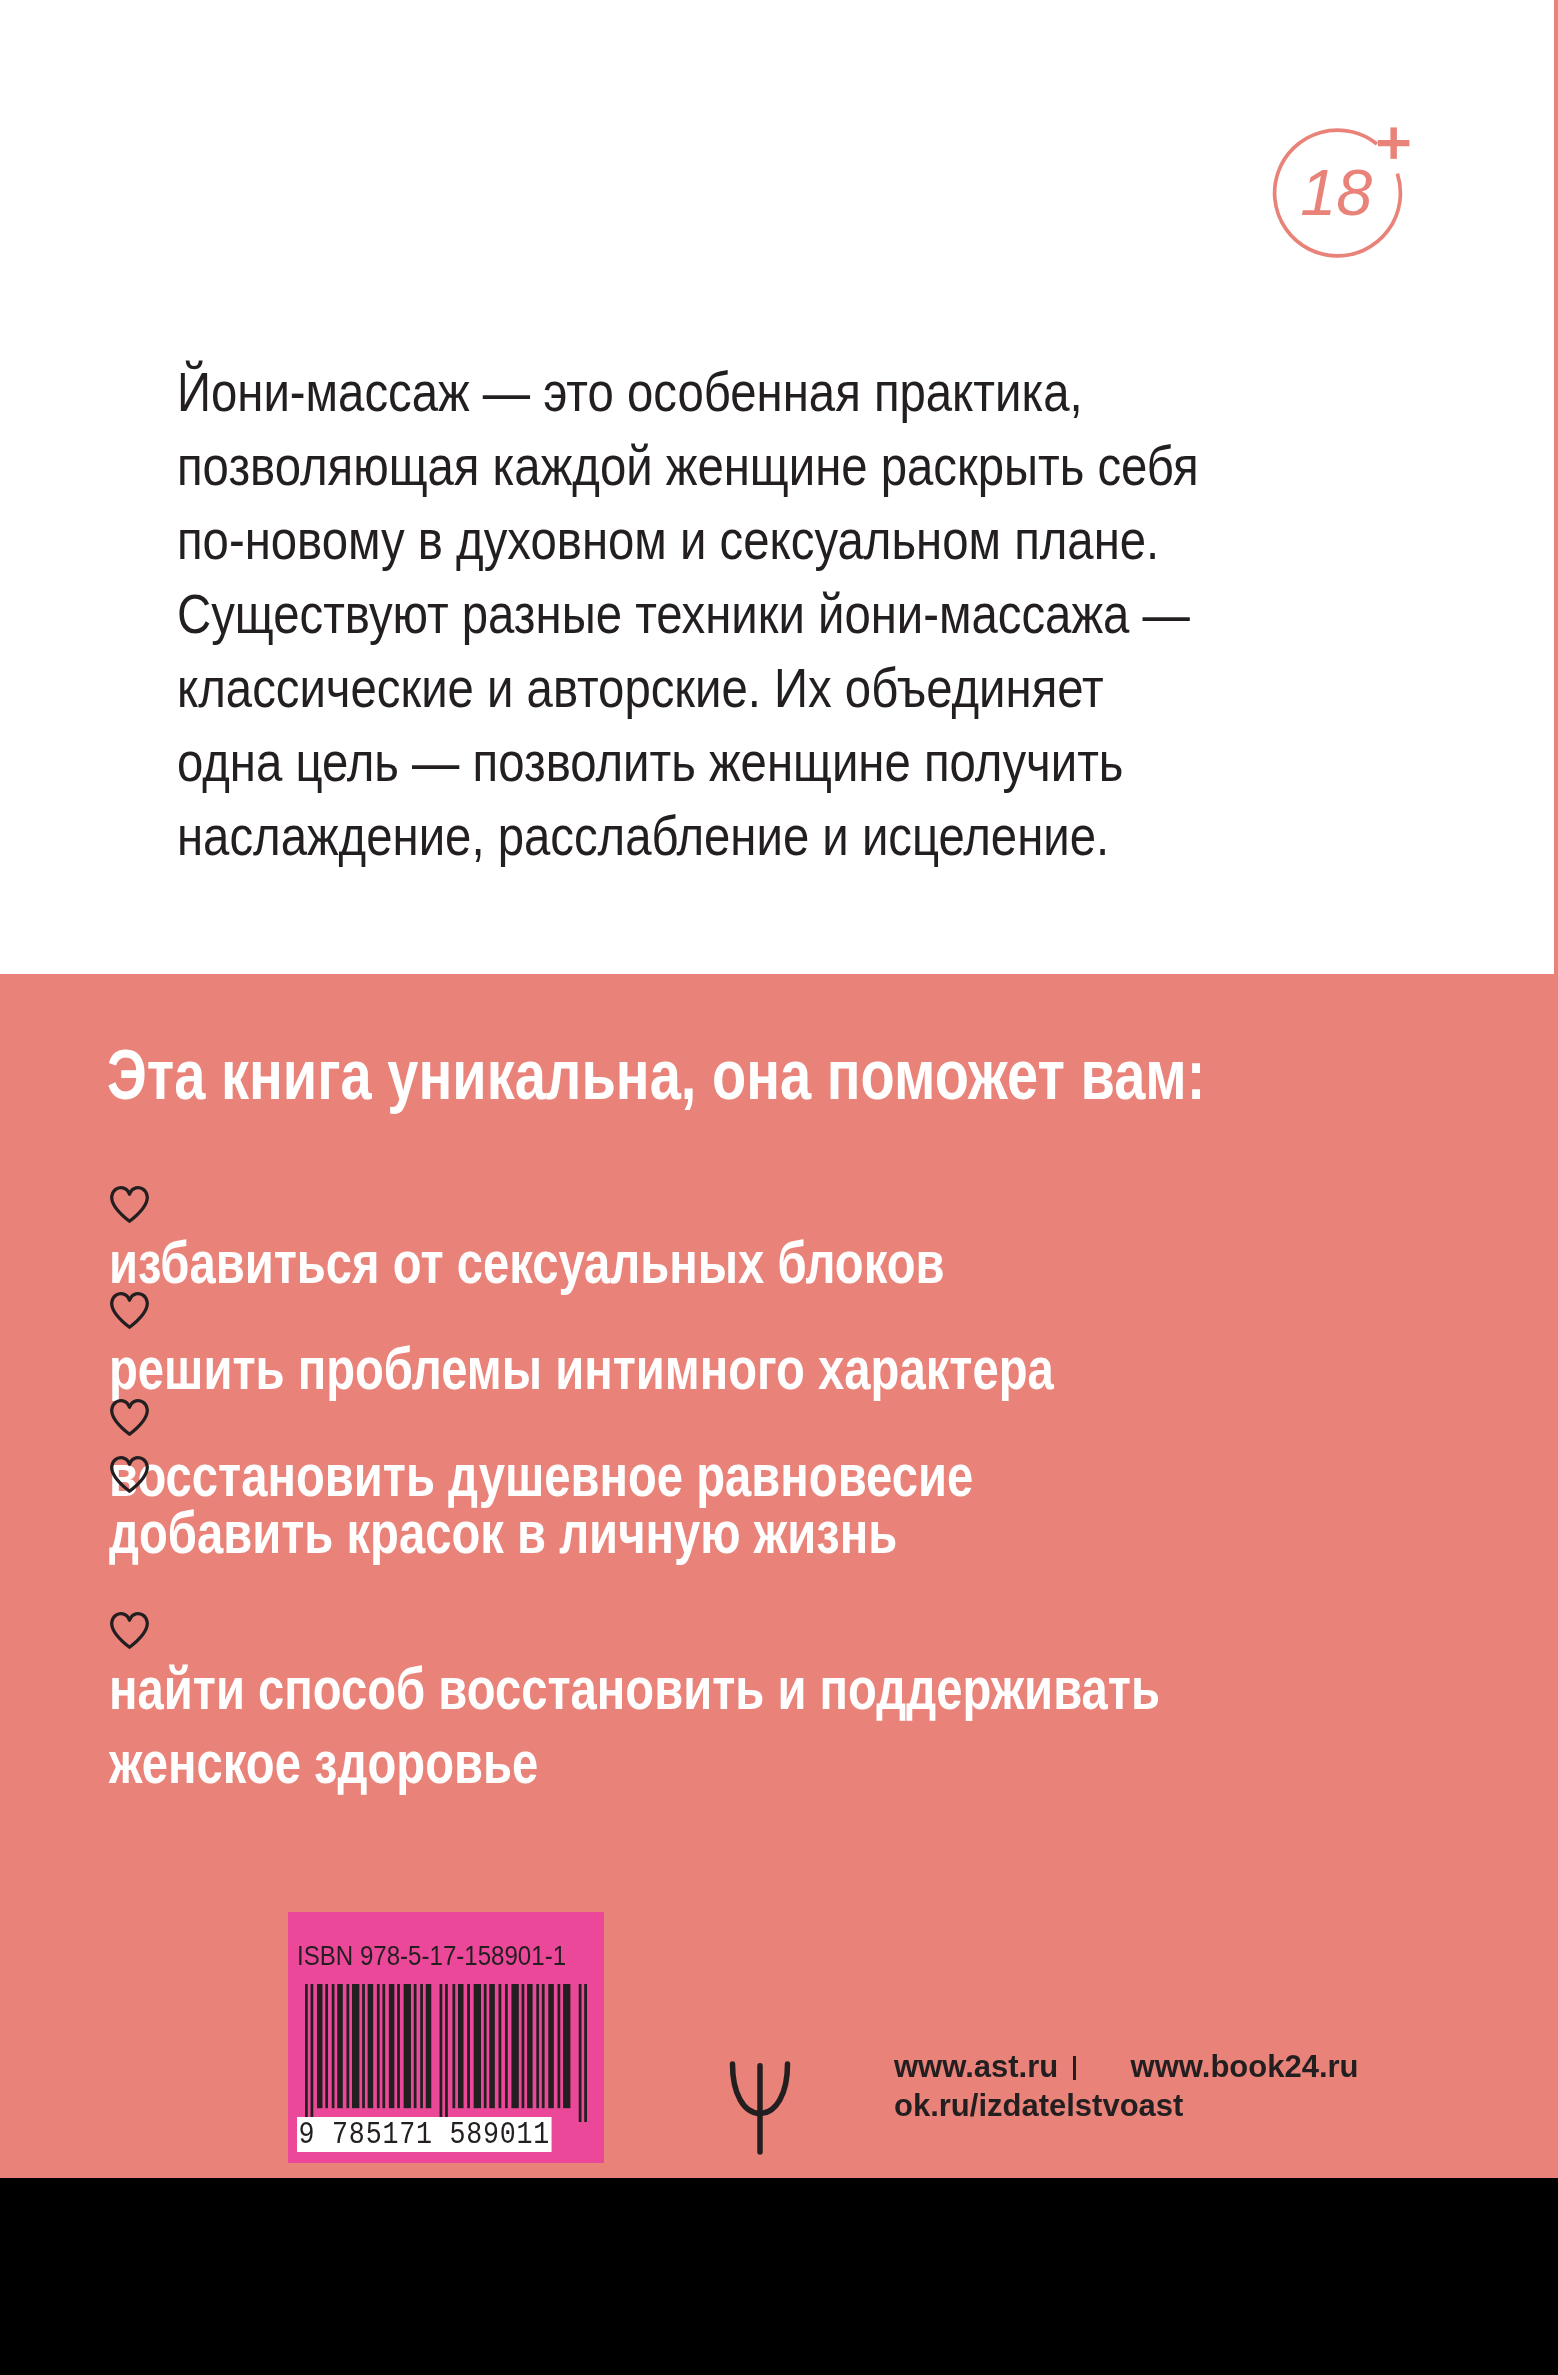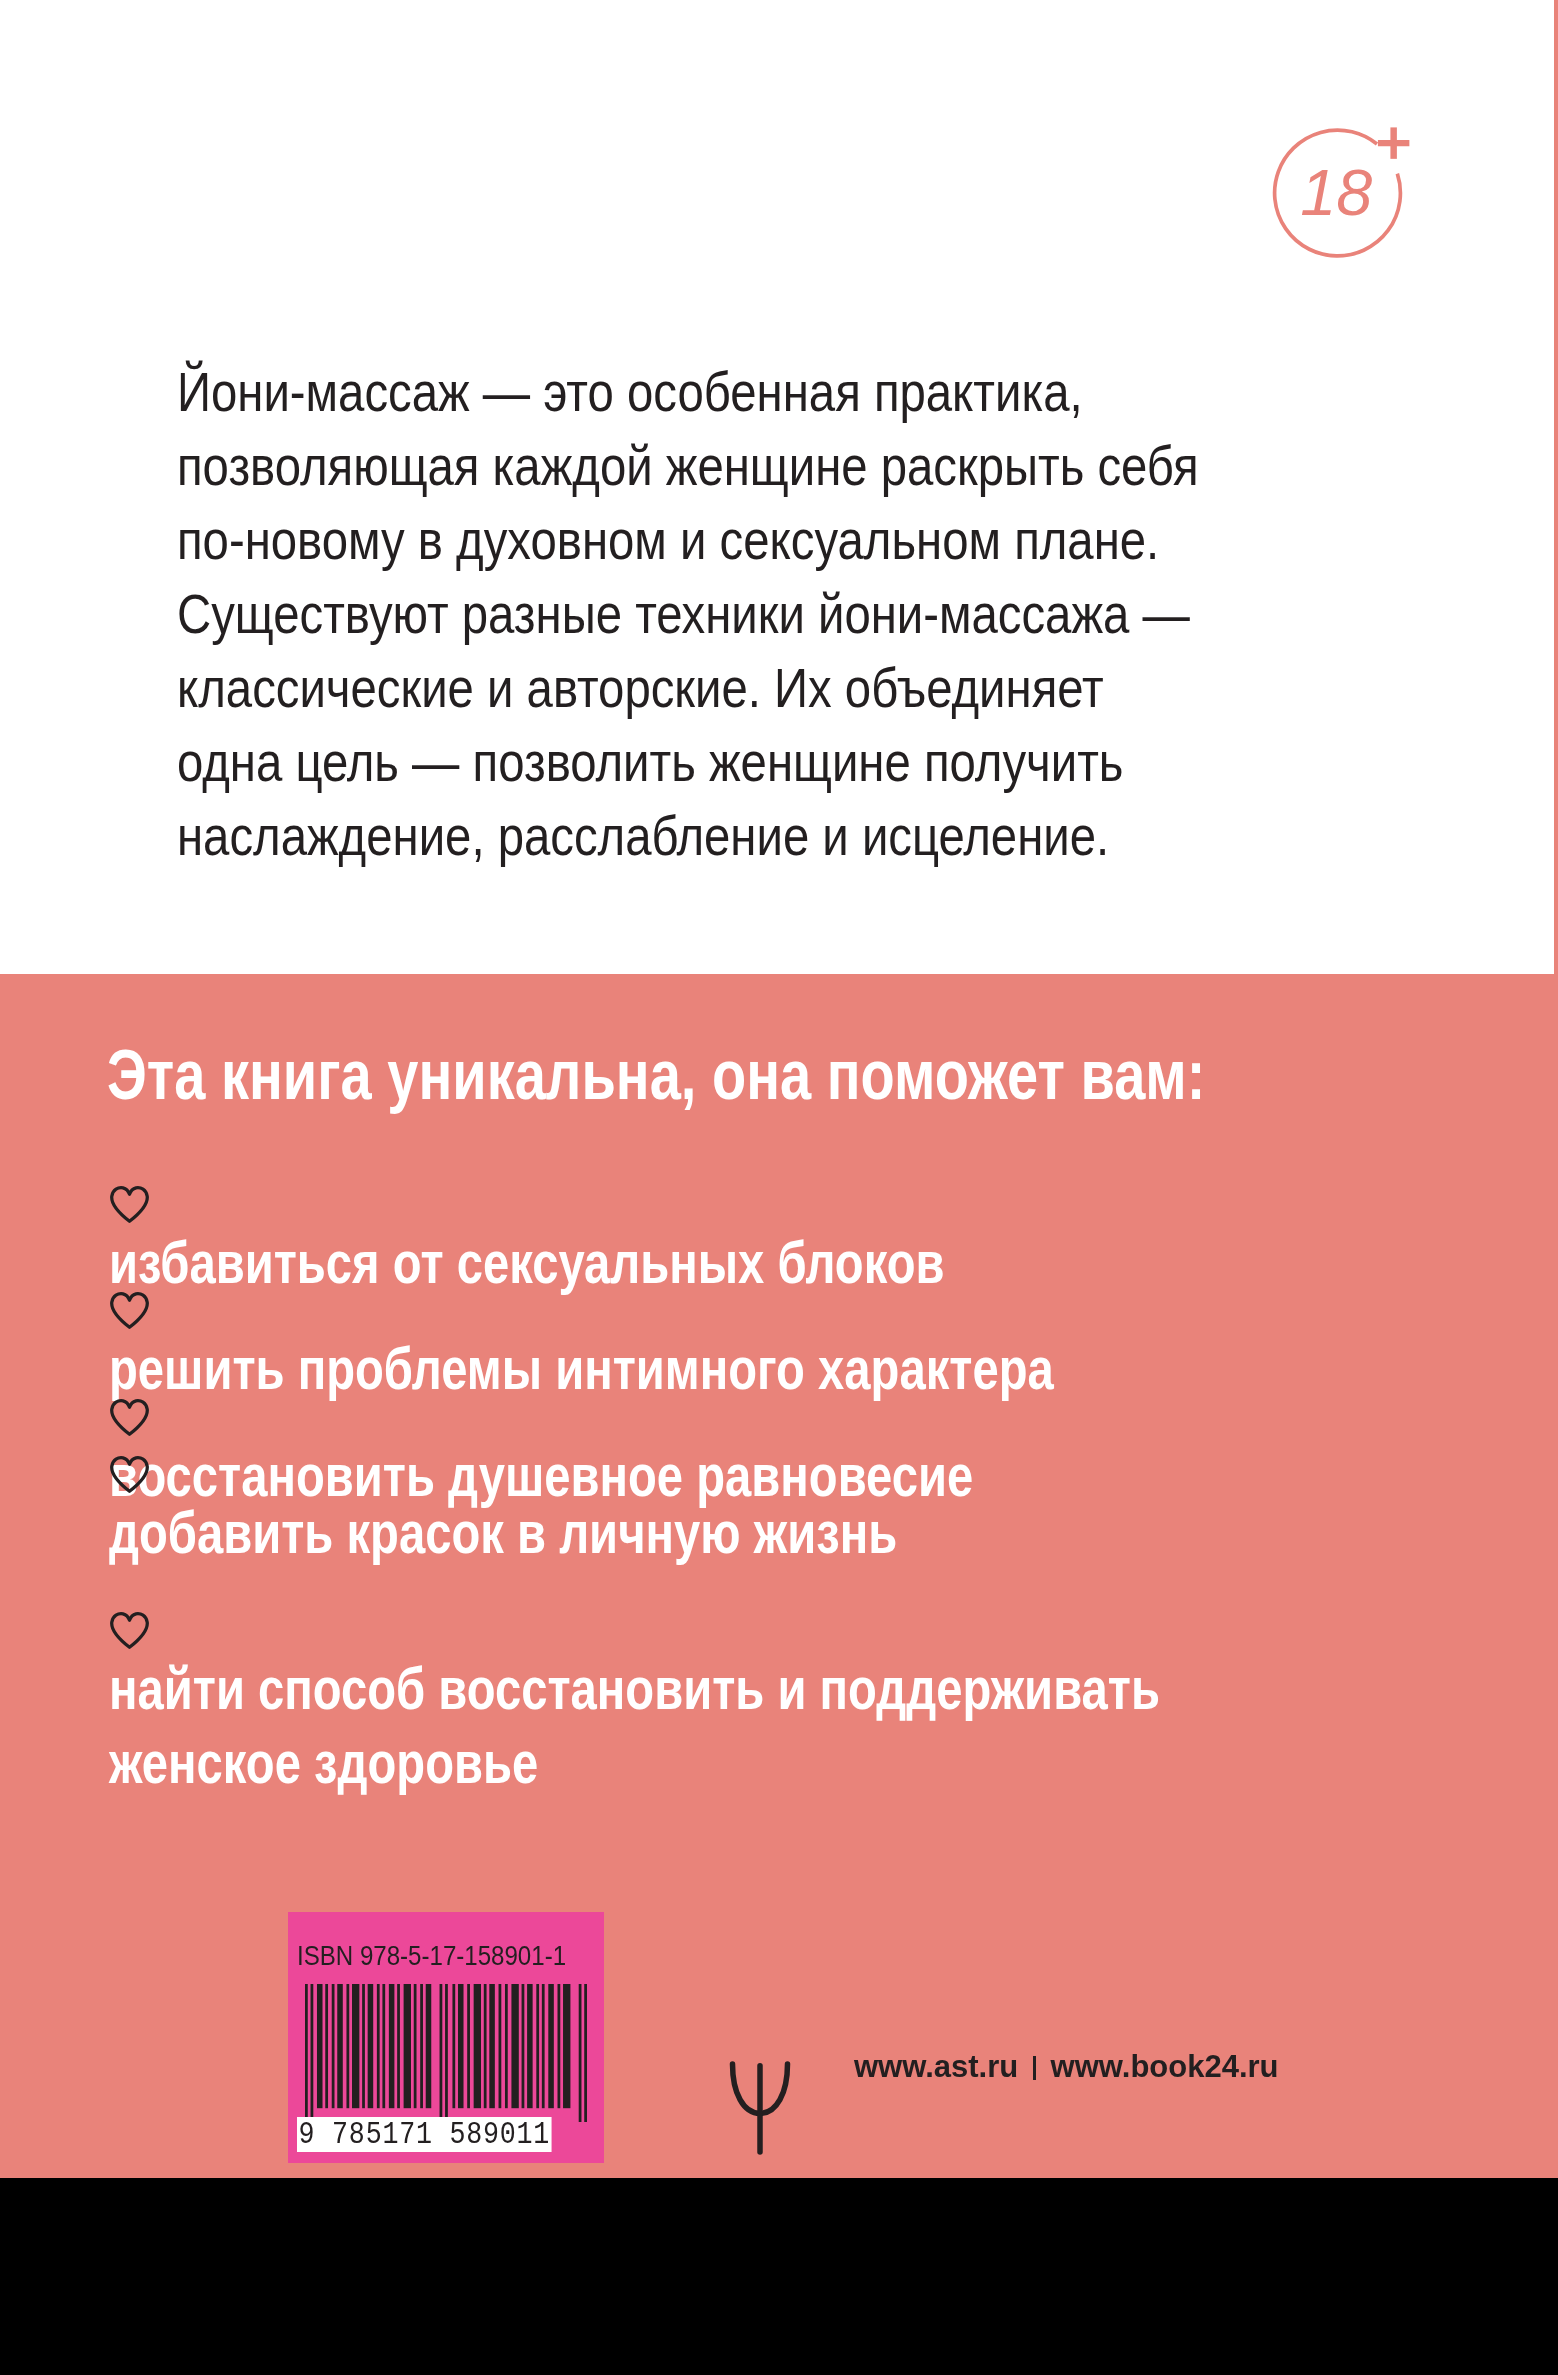--- a/index.html
+++ b/index.html
@@ -110,21 +110,21 @@
       font-weight: bold;
       font-size: 31px;
       line-height: 39px;
       white-space: nowrap;
     }
     .links .row { display: block; }
     .links .sep {
       display: inline-block; width: 2.8px; height: 24px;
       background: #231f20; margin: 0 14.8px; vertical-align: -2.8px;
     }
-    .links a { color: inherit; text-decoration: none; }
+    .links a { color: inherit; text-decoration: none; margin-left: 40px; }
     .black {
       position: absolute; left: 0; top: 2178px;
       width: 1559px; height: 198px;
       background: #000000;
     }
   </style>
 </head>
 <body>
 
 <div class="top"></div>
@@ -260,16 +260,17 @@
   <svg viewBox="0 0 72 110">
     <path d="M 6 8 C 6 40, 18 62, 36 62 C 54 62, 66 40, 66 8" fill="none" stroke="#231f20" stroke-width="6" stroke-linecap="round"></path>
     <line x1="36" y1="10" x2="36" y2="104" stroke="#231f20" stroke-width="6" stroke-linecap="round"></line>
   </svg>
 </div>
 
 <div class="links">
   <span class="row">
     <a href="#">www.ast.ru</a><span class="sep"></span><a href="#">www.book24.ru</a>
   </span>
+  <span class="row"><a href="#">ok.ru/izdatelstvoast</a></span>
 </div>
 
 <div class="black"></div>
 
 
 </body></html>

